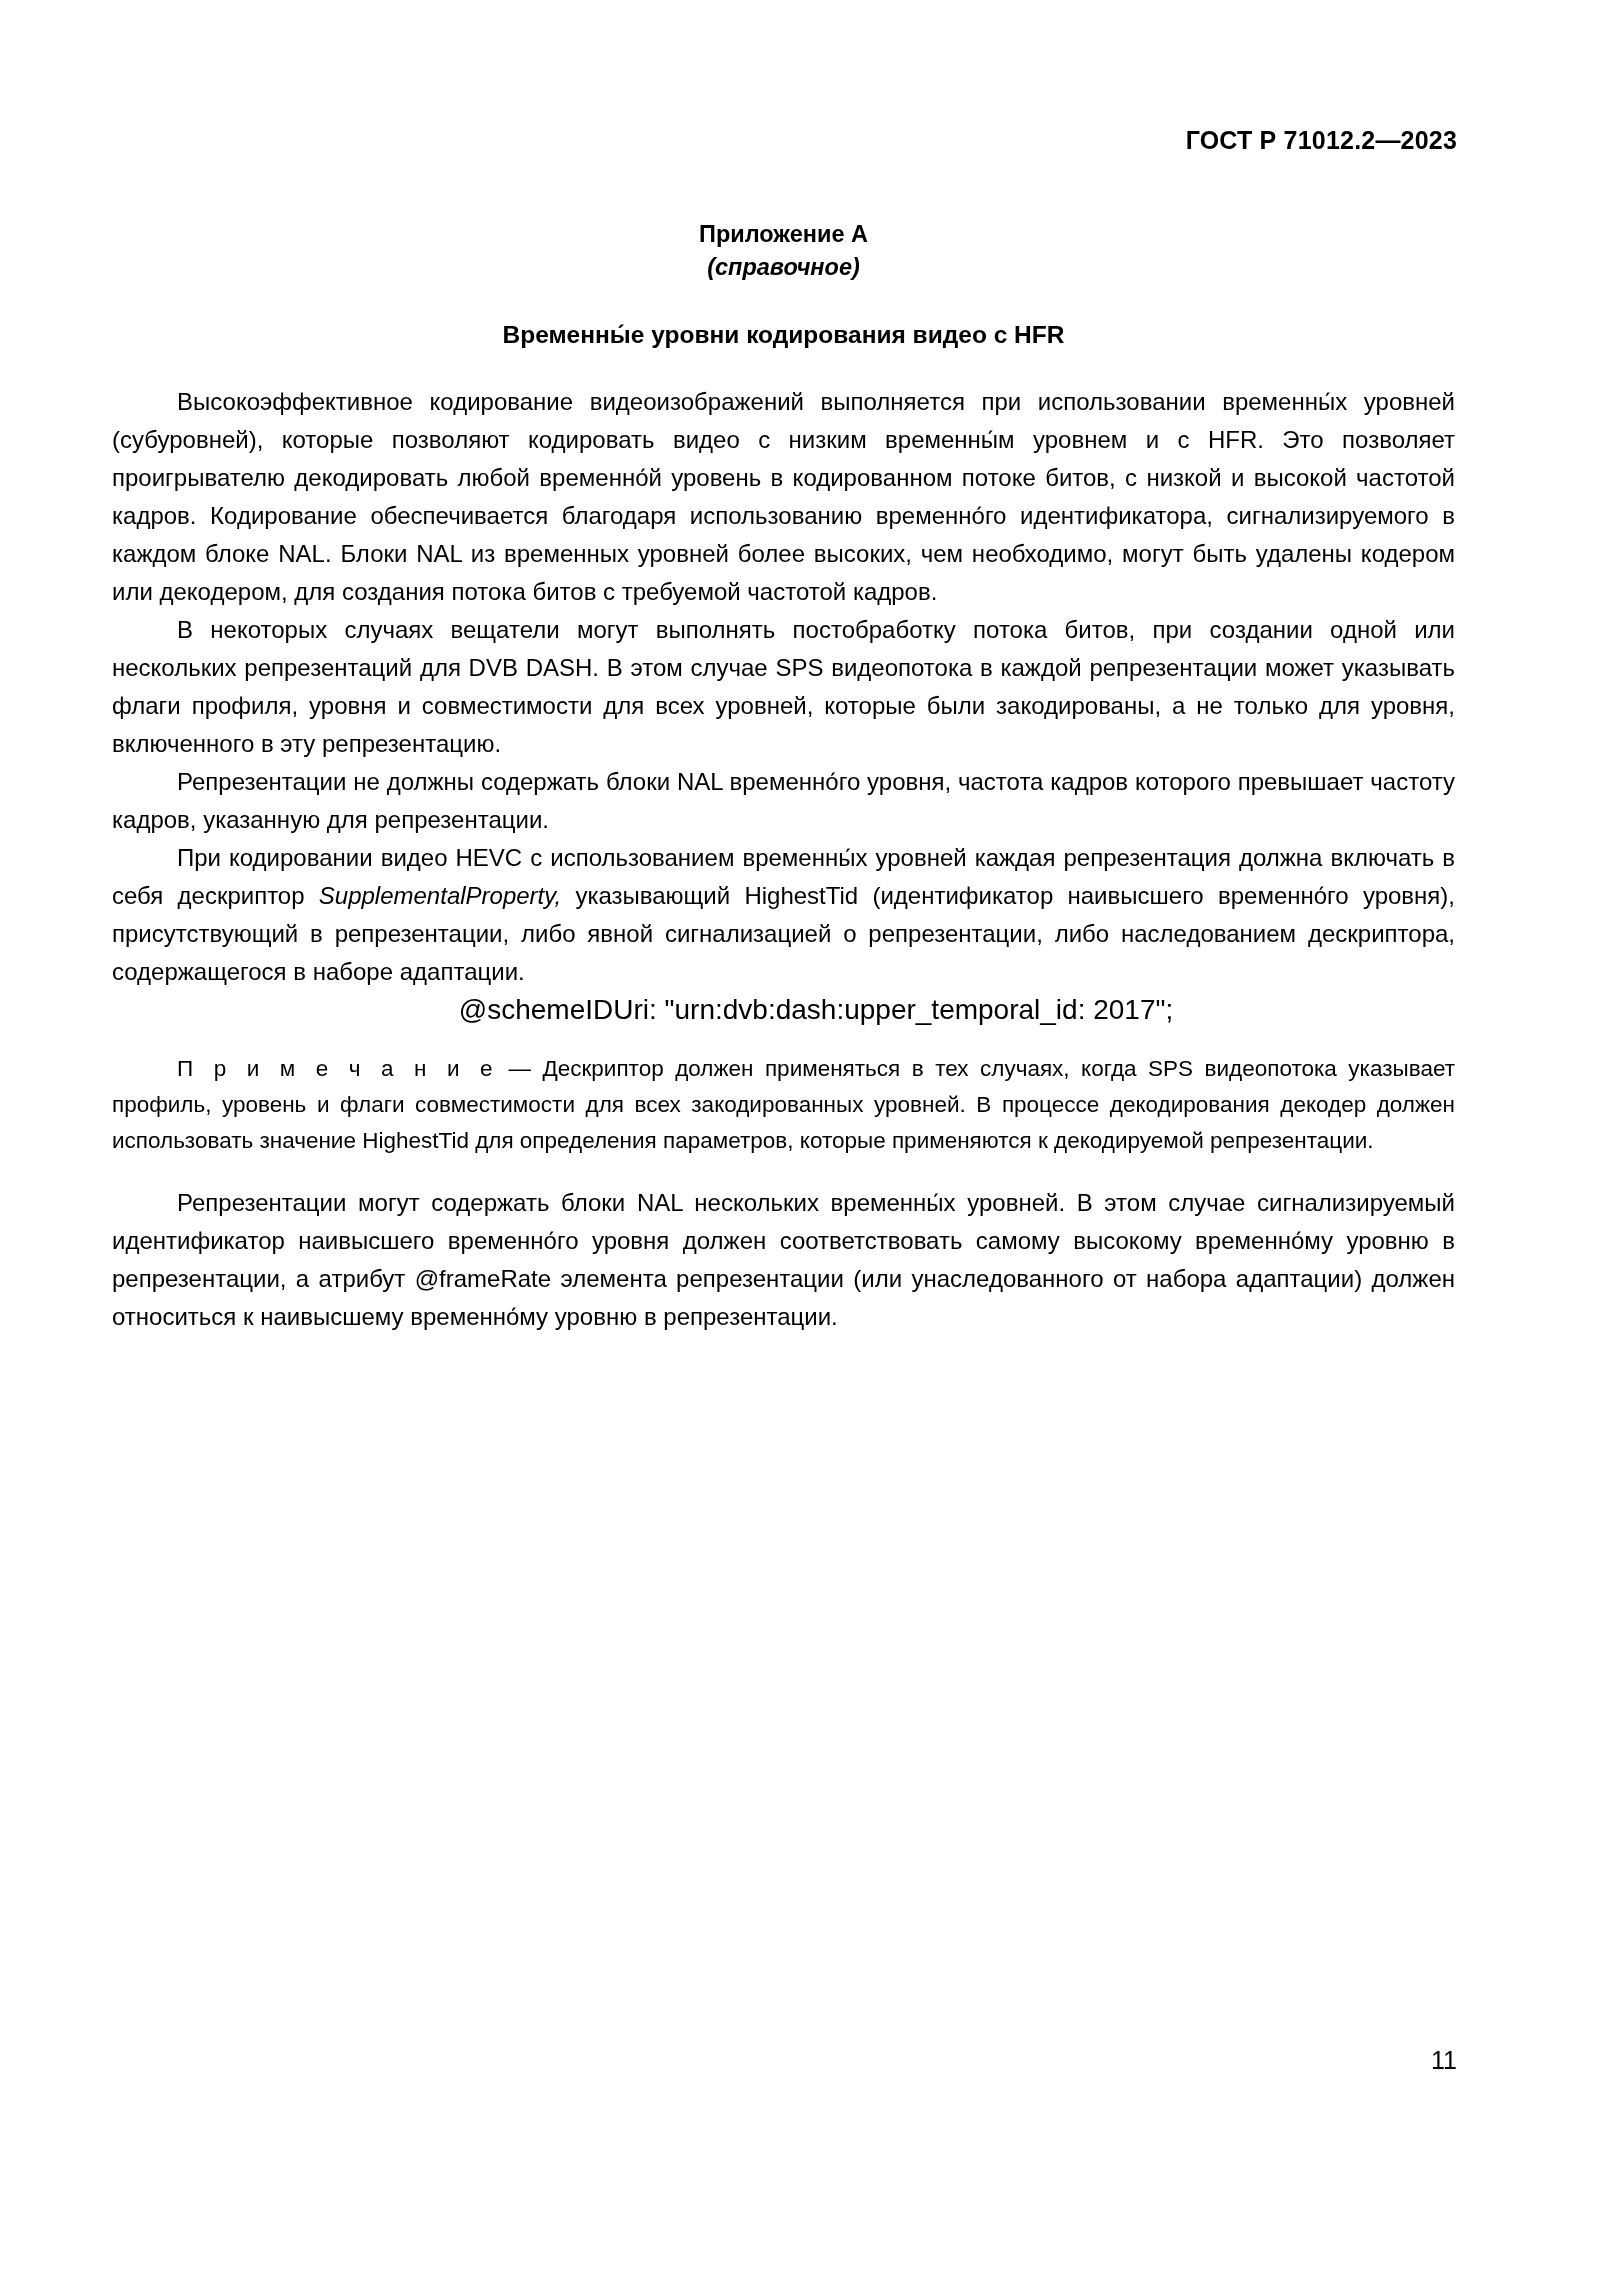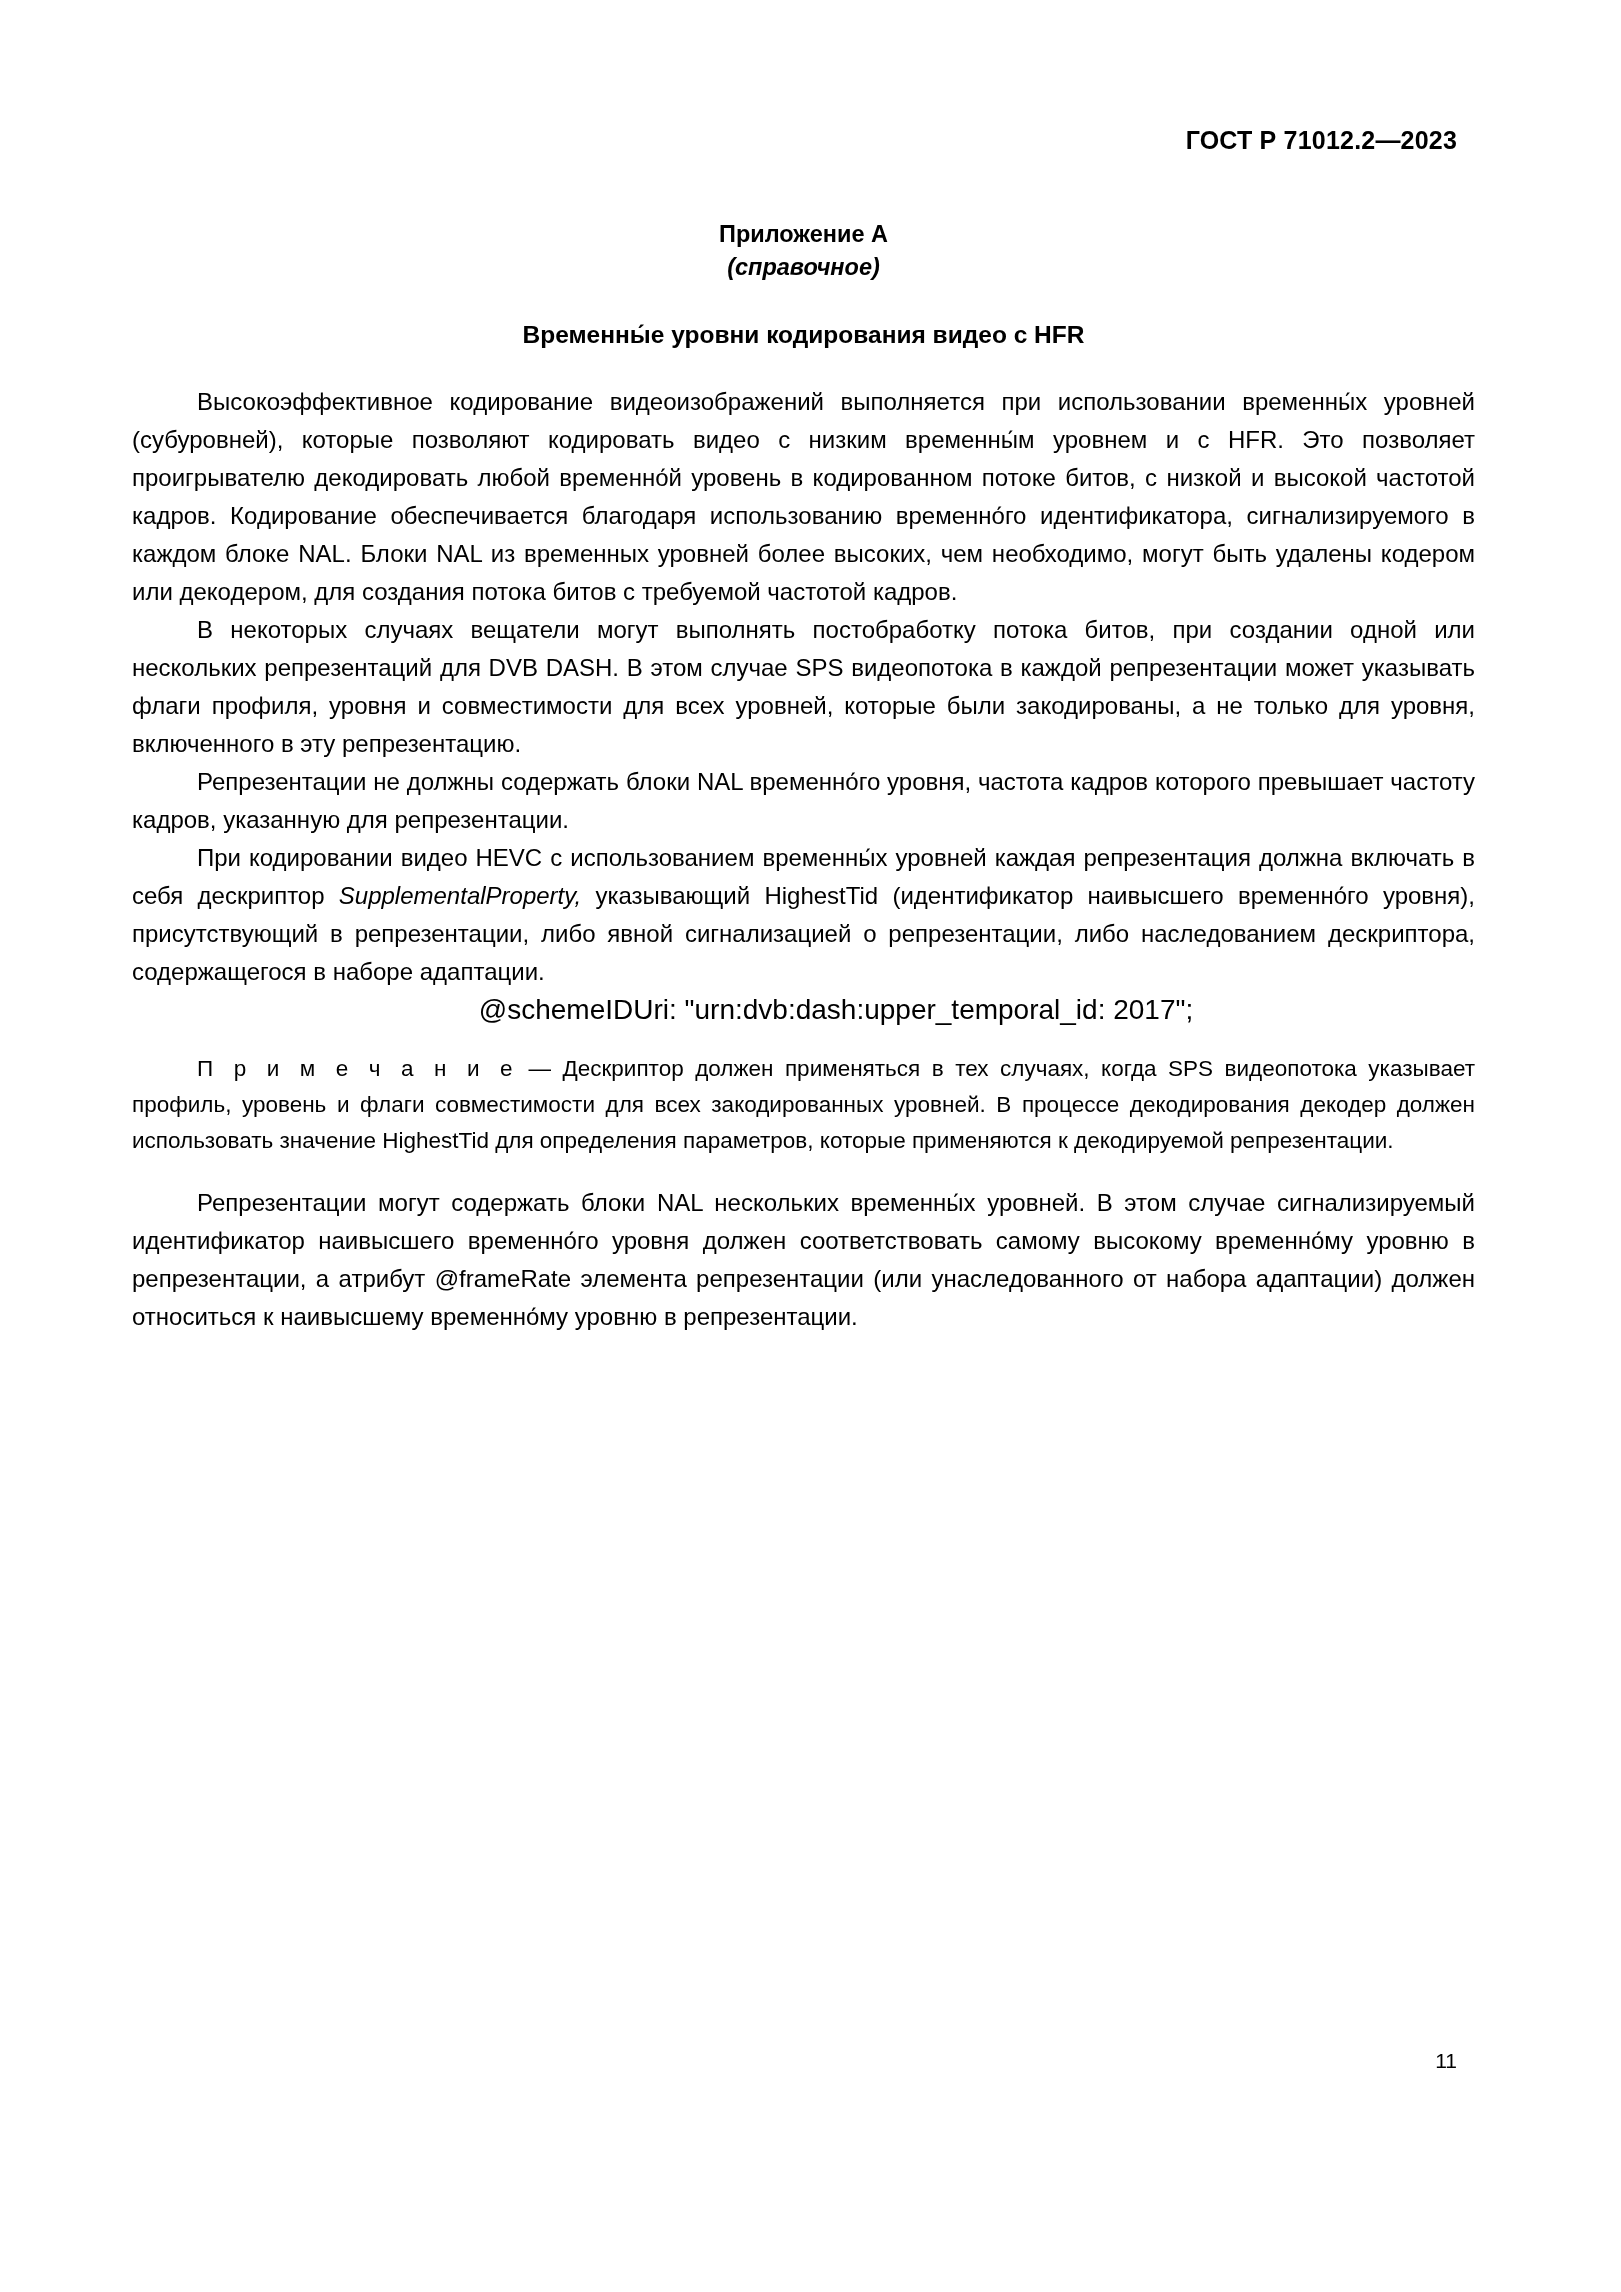--- a/index.html
+++ b/index.html
@@ -28,21 +28,21 @@
     right: 164px;
     font-size: 25px;
     font-weight: bold;
     letter-spacing: 0.2px;
     white-space: nowrap;
   }
 
   
   .content {
     position: absolute;
-    left: 132px;
+    left: 112px;
     top: 218px;
     width: 1343px;
   }
 
   .annex-title {
     text-align: center;
     font-size: 23.5px;
     font-weight: bold;
     line-height: 33px;
   }
@@ -106,21 +106,21 @@
 
   i.term {
     font-style: italic;
   }
 
   
   .page-number {
     position: absolute;
     right: 164px;
     top: 2047px;
-    font-size: 21px;
+    font-size: 25px;
     line-height: 27.4px;
   }
 </style>
 </head>
 <body>
 
 <div class="page">
 
   <div class="doc-header">ГОСТ Р 71012.2—2023</div>
 

